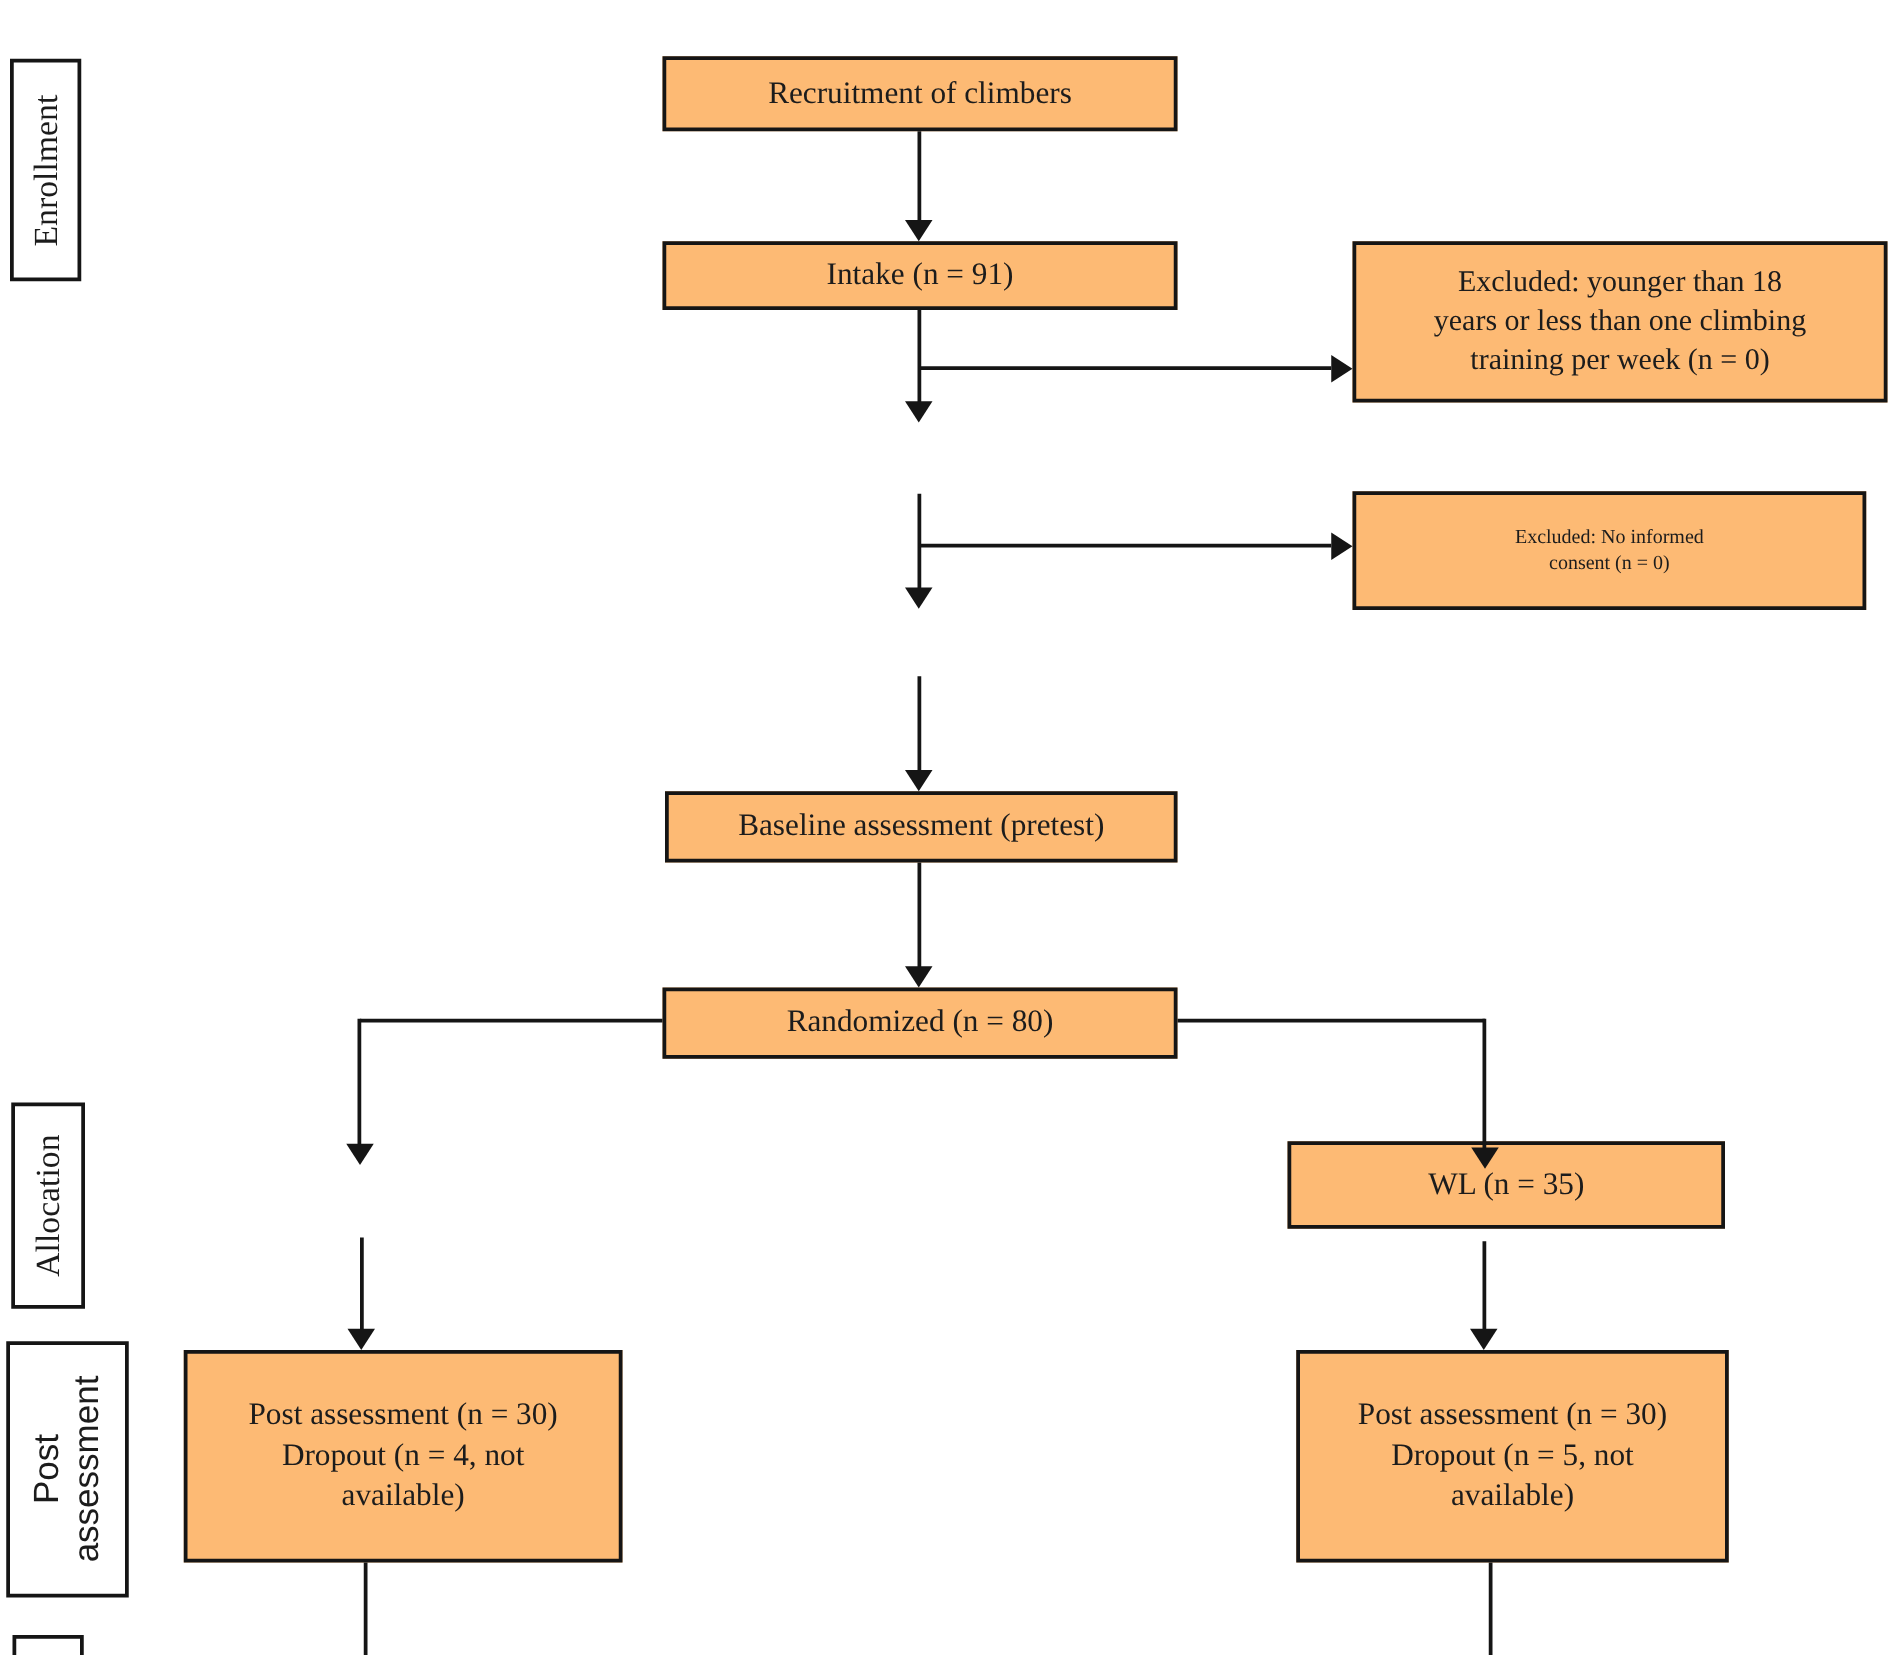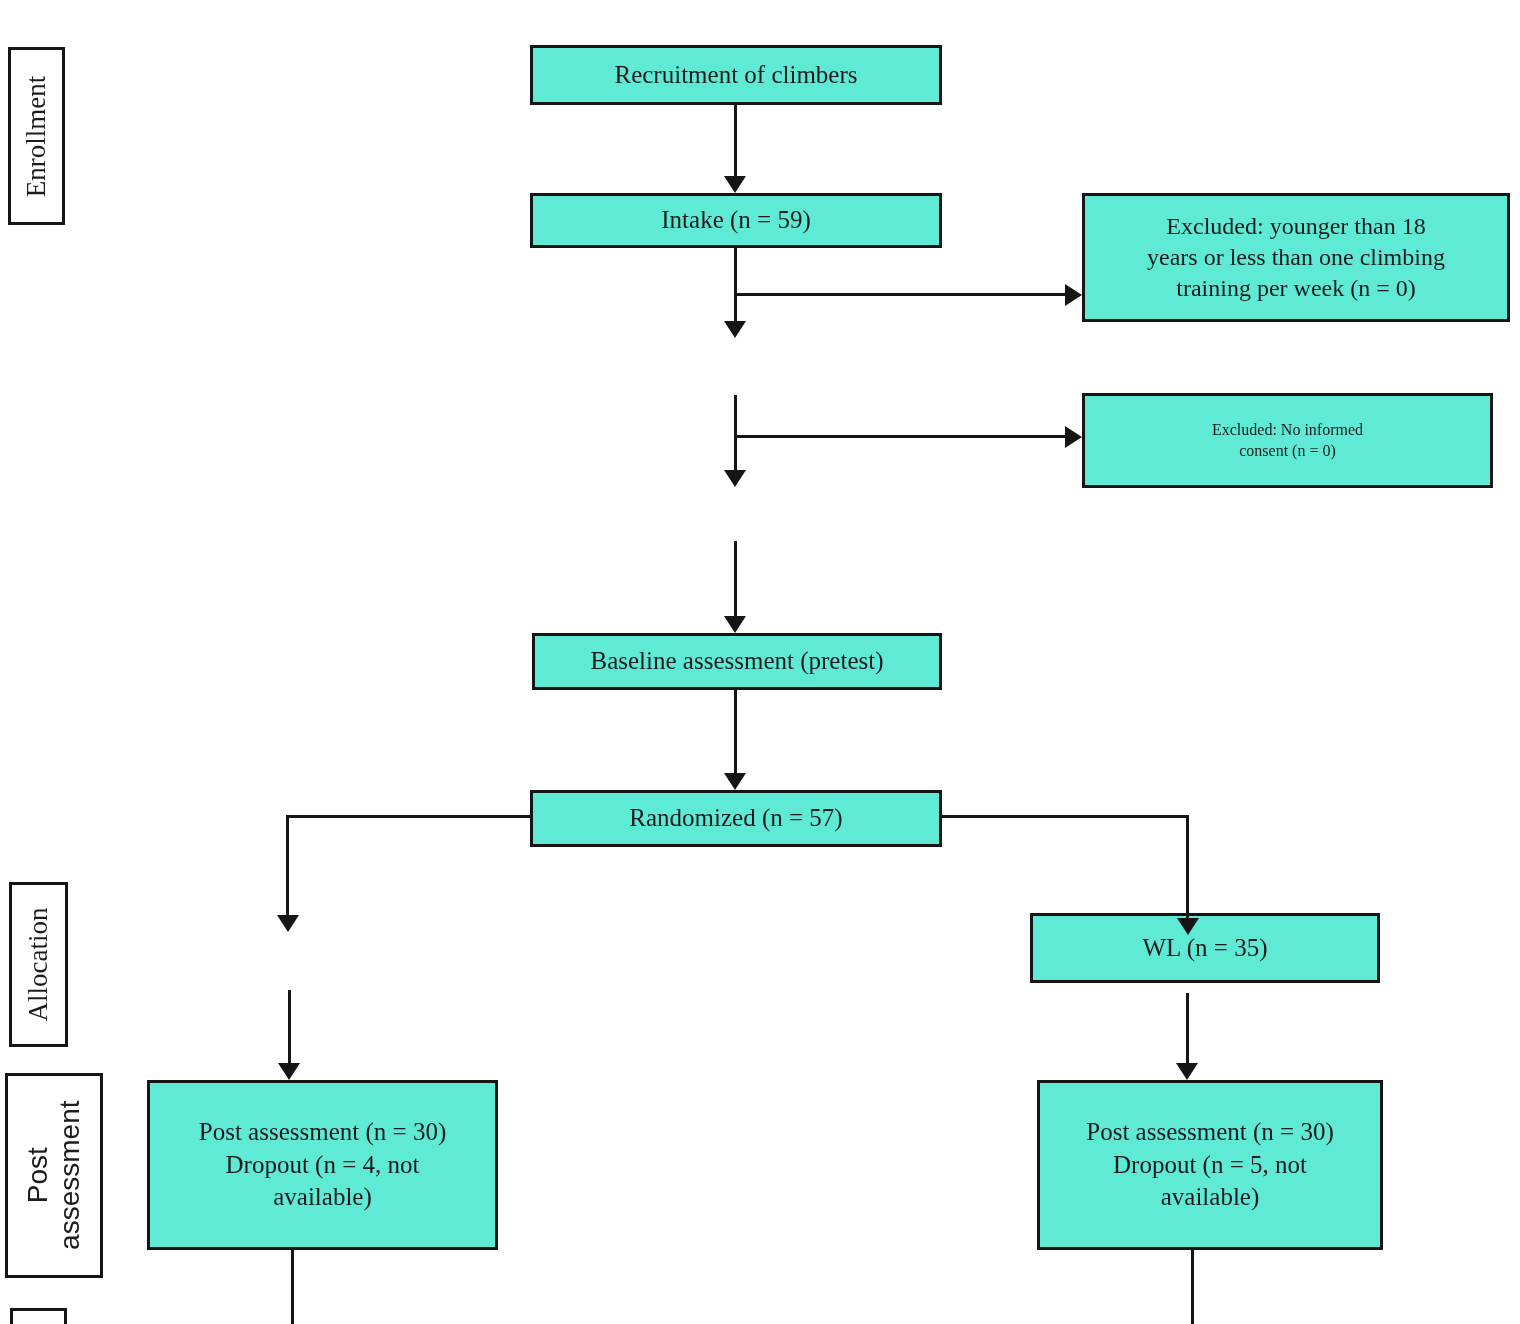--- a/index.html
+++ b/index.html
@@ -6,21 +6,21 @@
   #stage {
     position:relative;
     width:1520px; height:1324px;
     background:#ffffff;
     overflow:hidden;
     font-family:"Liberation Serif", serif;
   }
   .box {
     position:absolute;
     border:3px solid #151515;
-    background:#5eead4;
+    background:#fdba74;
     display:flex;
     align-items:center;
     justify-content:center;
     text-align:center;
     color:#1c1c1c;
     font-size:25px;
     line-height:1.3;
     white-space:pre-line;
     box-sizing:border-box;
     padding:2px 8px;
@@ -75,27 +75,27 @@
   </div>
 
   <div class="vbox" style="left:5px; top:1073px; width:98px; height:205px">
     <span class="vtext wrap sans">Post assessment</span>
   </div>
 
   <div class="vbox" style="left:10px; top:1308px; width:57px; height:40px"></div>
 
   <div class="box" style="left:530px; top:45px; width:412px; height:60px">Recruitment of climbers</div>
 
-  <div class="box" style="left:530px; top:193px; width:412px; height:55px">Intake (n = 59)</div>
+  <div class="box" style="left:530px; top:193px; width:412px; height:55px">Intake (n = 91)</div>
 
 
 
   <div class="box" style="left:532px; top:633px; width:410px; height:57px">Baseline assessment (pretest)</div>
 
-  <div class="box" style="left:530px; top:790px; width:412px; height:57px">Randomized (n = 57)</div>
+  <div class="box" style="left:530px; top:790px; width:412px; height:57px">Randomized (n = 80)</div>
 
   <div class="box" style="left:1082px; top:193px; width:428px; height:129px; font-size:24px">Excluded: younger than 18
 years or less than one climbing
 training per week (n = 0)</div>
 
   <div class="box" style="left:1082px; top:393px; width:411px; height:95px; font-size:16px">Excluded: No informed
 consent (n = 0)</div>
 
 
   <div class="box" style="left:1030px; top:913px; width:350px; height:70px">WL (n = 35)</div>

